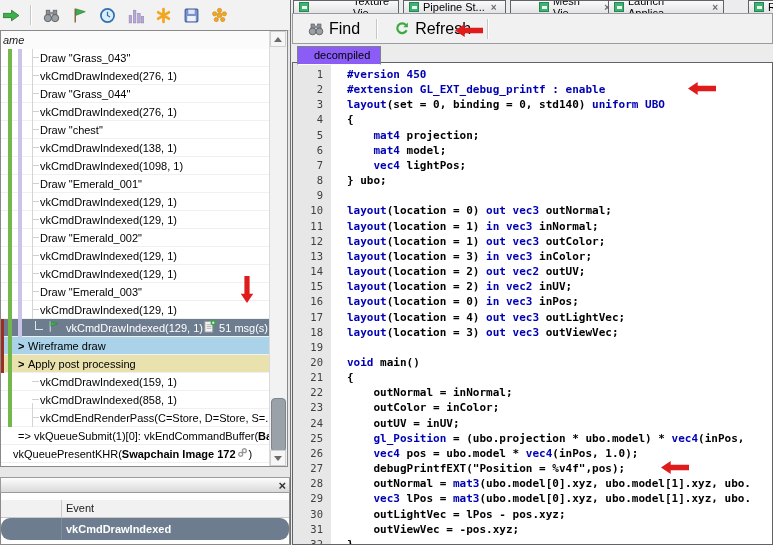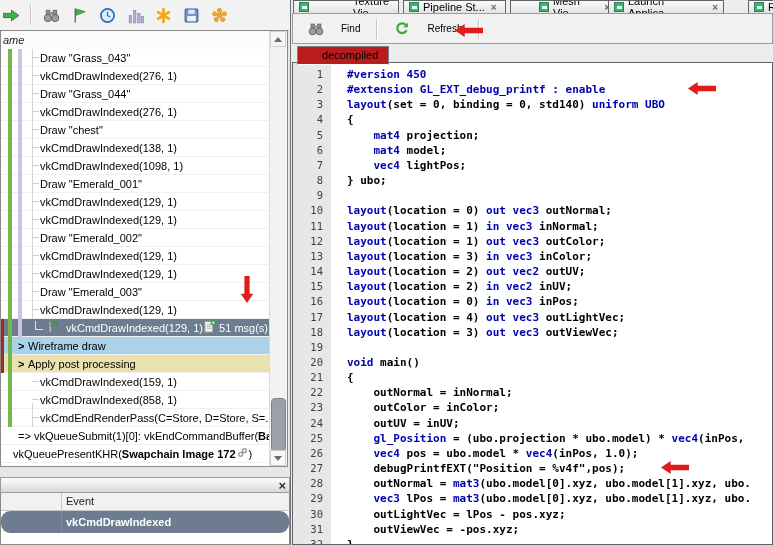--- a/index.html
+++ b/index.html
@@ -46,40 +46,40 @@
   .tri-up{width:0;height:0;border-left:4px solid transparent;border-right:4px solid transparent;border-bottom:5px solid #6a6a6a;}
   .tri-down{width:0;height:0;border-left:4px solid transparent;border-right:4px solid transparent;border-top:5px solid #6a6a6a;}
   .sthumb{position:absolute;left:1px;top:367px;width:13px;height:52px;background:#9aa1a9;border-radius:4px;border:1px solid #7d848c;}
 
   
   .ev{position:absolute;left:0;top:477px;width:290px;height:68px;}
   .ev-title{position:absolute;left:0;top:0;right:0;height:16px;background:linear-gradient(#fdfdfd,#d9d9d9);
             border:1px solid #9b9b9b;box-sizing:border-box;}
   .ev-close{position:absolute;right:3px;top:0px;font-weight:700;font-size:13px;color:#333;line-height:15px;cursor:default;}
   .ev-body{position:absolute;left:0;top:16px;right:0;bottom:0;border:1px solid #8a8a8a;border-top:none;background:#fff;box-sizing:border-box;}
-  .ev-hrow{display:flex;height:17px;background:#f1f1f1;border-bottom:1px solid #c9c9c9;line-height:17px;}
+  .ev-hrow{display:flex;height:17px;background:#f1f1f1;border-bottom:1px solid #c9c9c9;line-height:17px;margin-top:7px;}
   .ev-hrow .c1{width:60px;border-right:1px solid #c9c9c9;}
   .ev-hrow .c2{flex:1;padding-left:4px;color:#222;}
   .ev-srow{display:flex;height:22px;background:#6d7d8f;color:#fff;font-weight:700;line-height:22px;border-radius:9px;}
   .ev-srow .c1{width:60px;border-right:1px solid #7e8da0;}
   .ev-srow .c2{flex:1;padding-left:4px;}
 
   
   .rp{position:absolute;left:290px;top:0;width:483px;height:545px;background:#ececec;border-left:1px solid #707070;box-sizing:border-box;}
   .rp-tabs{position:absolute;left:0;top:0;right:0;height:13px;overflow:hidden;}
   .tab{position:absolute;top:0;height:14px;background:linear-gradient(#fafafa,#e3e3e3);
        border:1px solid #60646a;box-sizing:border-box;display:flex;align-items:center;gap:4px;padding:0 5px;overflow:hidden;}
   .tab .tico{width:10px;height:10px;background:#3cb371;border:1px solid #2a8354;box-sizing:border-box;position:relative;flex:0 0 auto;}
   .tab .tico::after{content:"";position:absolute;left:2px;top:3px;width:5px;height:3px;background:#eafff2;}
   .tab .tx{color:#6b6b6b;font-weight:700;font-size:10px;margin-left:2px;}
   .rp-toolbar{position:absolute;left:1px;right:0;top:13px;height:31px;border:1px solid #989ca1;background:#f1f1f1;
               box-sizing:border-box;display:flex;align-items:center;padding-left:8px;gap:9px;}
-  .tbtn{display:flex;align-items:center;gap:17px;padding:3px 7px;font-size:10px;border-radius:2px;}
-  .code-tab{position:absolute;left:6px;top:46px;width:66px;height:17px;background:#b91c1c;border:1px solid #7d8187;
-            border-bottom:1px solid #fbfbfb;z-index:2;line-height:16px;padding-left:24px;box-sizing:content-box;}
+  .tbtn{display:flex;align-items:center;gap:5px;padding:3px 7px;font-size:16px;border-radius:2px;}
+  .code-tab{position:absolute;left:6px;top:46px;width:66px;height:17px;background:#8b5cf6;border:1px solid #7d8187;
+            border-bottom:1px solid #fbfbfb;z-index:2;line-height:16px;padding-left:16px;box-sizing:content-box;}
   .code-panel{position:absolute;left:1px;top:62px;width:481px;height:483px;background:#fff;border:1px solid #5f646b;
               box-sizing:border-box;overflow:hidden;}
   .gutter{position:absolute;left:0;top:0;bottom:0;width:38px;background:#e7e7e7;}
   #code-lines{position:absolute;left:0;top:4px;right:0;}
   .cl{height:15.17px;line-height:15.17px;white-space:pre;font-family:"DejaVu Sans Mono",monospace;font-size:11px;font-weight:700;}
   .cl .no{display:inline-block;width:30px;padding-right:8px;text-align:right;color:#3f3f3f;font-weight:400;font-size:10.5px;}
   .cl .ct{padding-left:16px;}
   .k{color:#0000b4;} .p{color:#000;}
 
   

